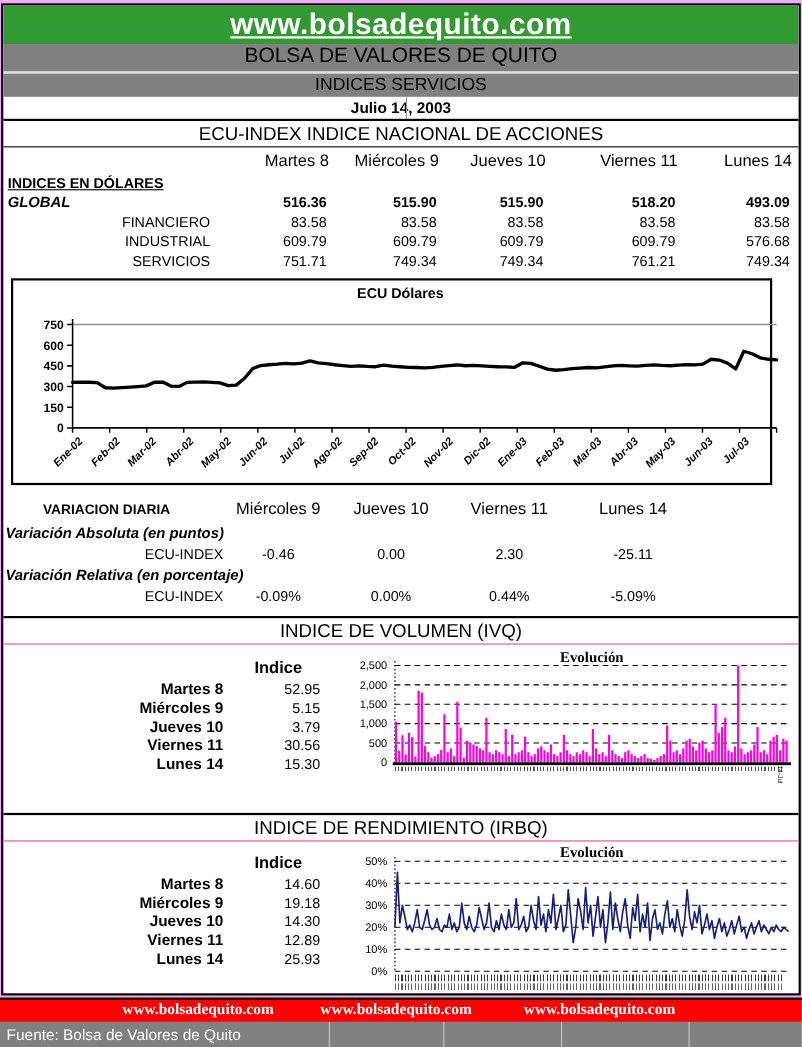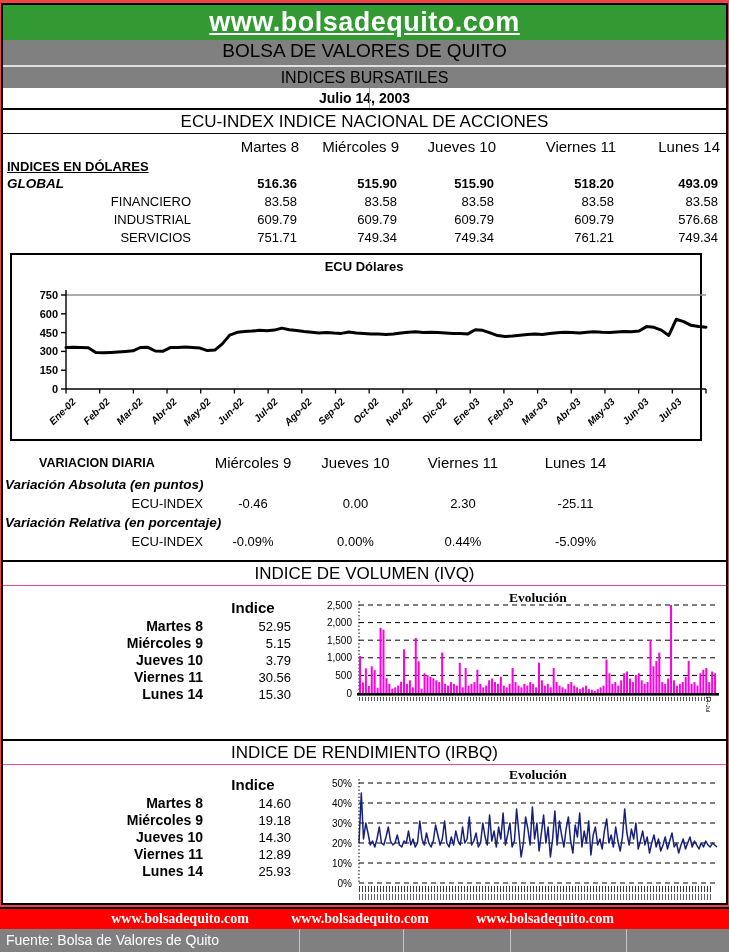--- a/index.html
+++ b/index.html
@@ -1,16 +1,16 @@
 <!DOCTYPE html>
 <html><head>
 <meta charset="utf-8">
 <style>
   html,body{margin:0;padding:0;background:#fff;}
-  .page{position:relative;width:729px;height:952px;background:#ef4444;overflow:hidden;
+  .page{position:relative;width:729px;height:952px;background:#f0abfc;overflow:hidden;
         font-family:"Liberation Sans",sans-serif;color:#000;}
   .doc{position:absolute;left:1px;top:3px;width:727px;height:902px;border:2px solid #000;
        background:#fff;box-sizing:border-box;overflow:hidden;}
 
   .banner{height:35px;background:#339933;display:flex;align-items:center;justify-content:center;}
   .banner span{color:#fff;font-weight:bold;font-size:27px;text-decoration:underline;letter-spacing:.5px;}
 
   .gray1{height:25px;background:#808080;display:flex;align-items:flex-start;justify-content:center;font-size:19px;}
   .gapline{height:2px;background:#e0e0e0;}
   .gray2{height:21px;background:#808080;display:flex;align-items:center;justify-content:center;font-size:16px;}
@@ -77,21 +77,21 @@
 
     <div class="banner">
       <span>www.bolsadequito.com</span>
     </div>
 
     <div class="gray1">
       <span>BOLSA DE VALORES DE QUITO</span>
     </div>
     <div class="gapline"></div>
     <div class="gray2">
-      <span>INDICES BURSATILES</span>
+      <span>INDICES SERVICIOS</span>
     </div>
 
     <div class="daterow">
       <span>Julio 14, 2003</span>
       <span class="celldiv"></span>
     </div>
 
     <div class="ecu-title">
       <span>ECU-INDEX  INDICE NACIONAL DE ACCIONES</span>
     </div>

